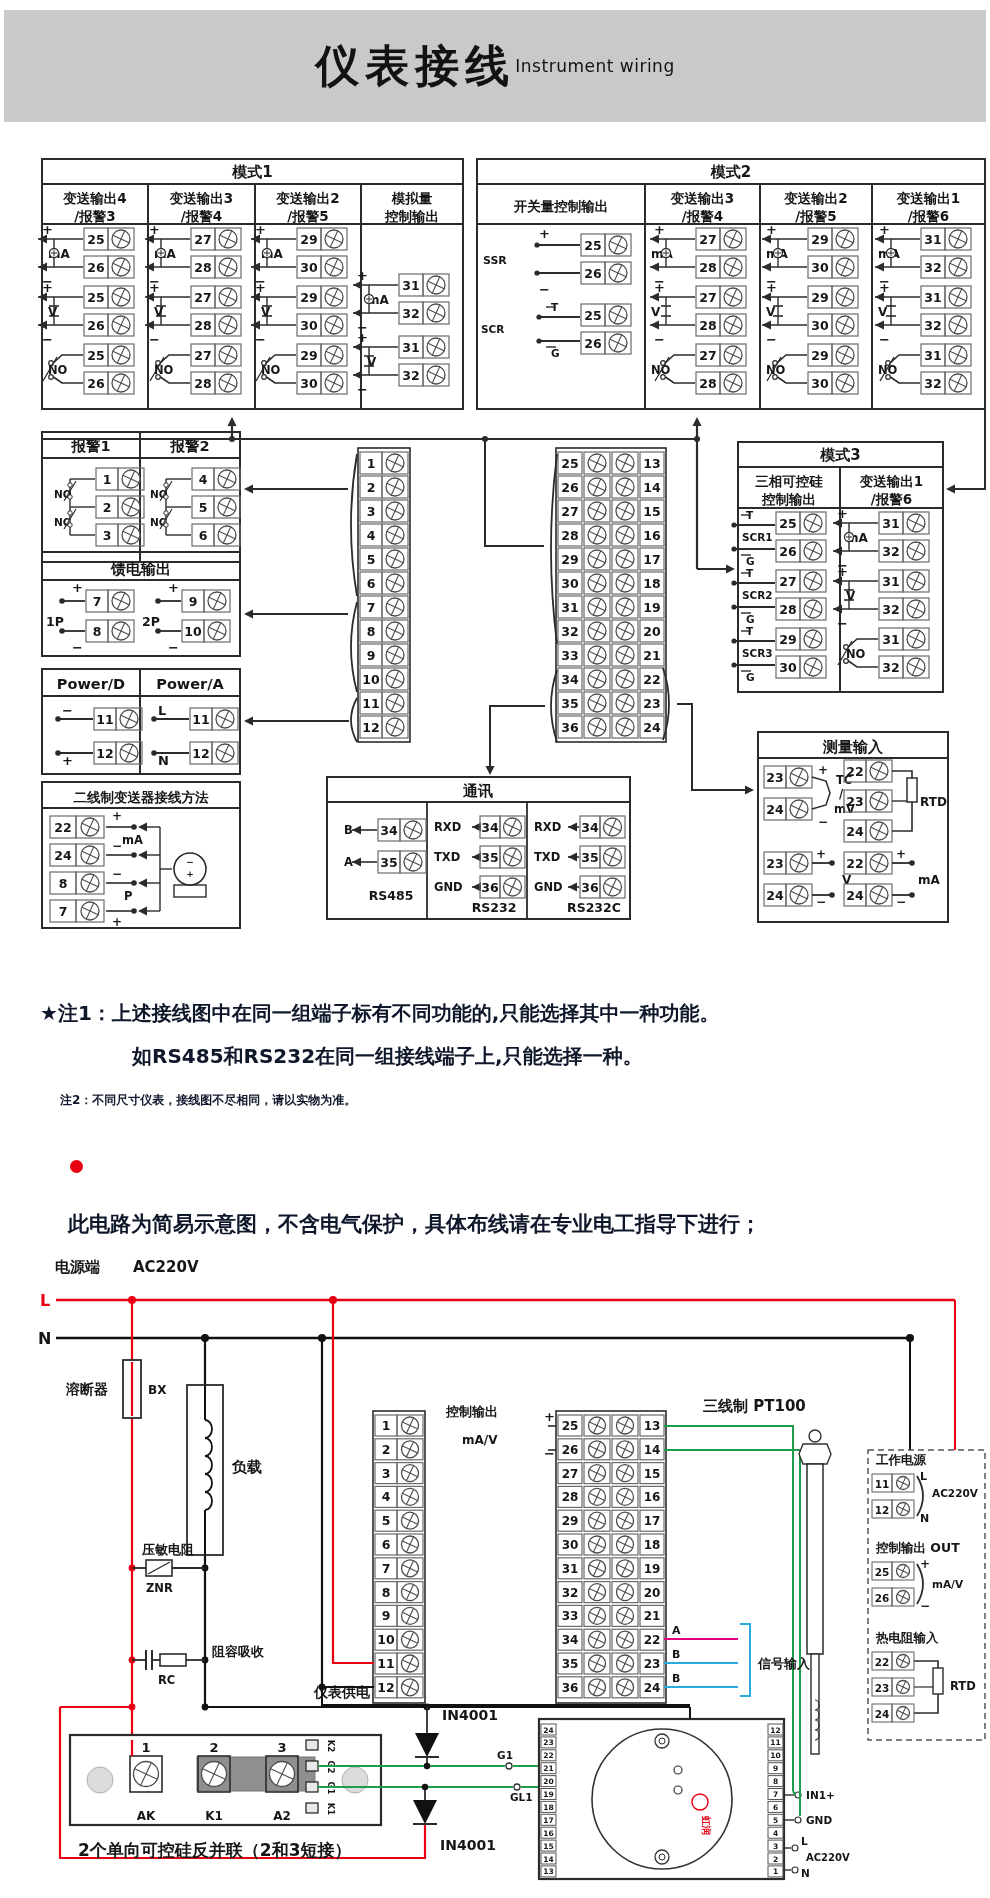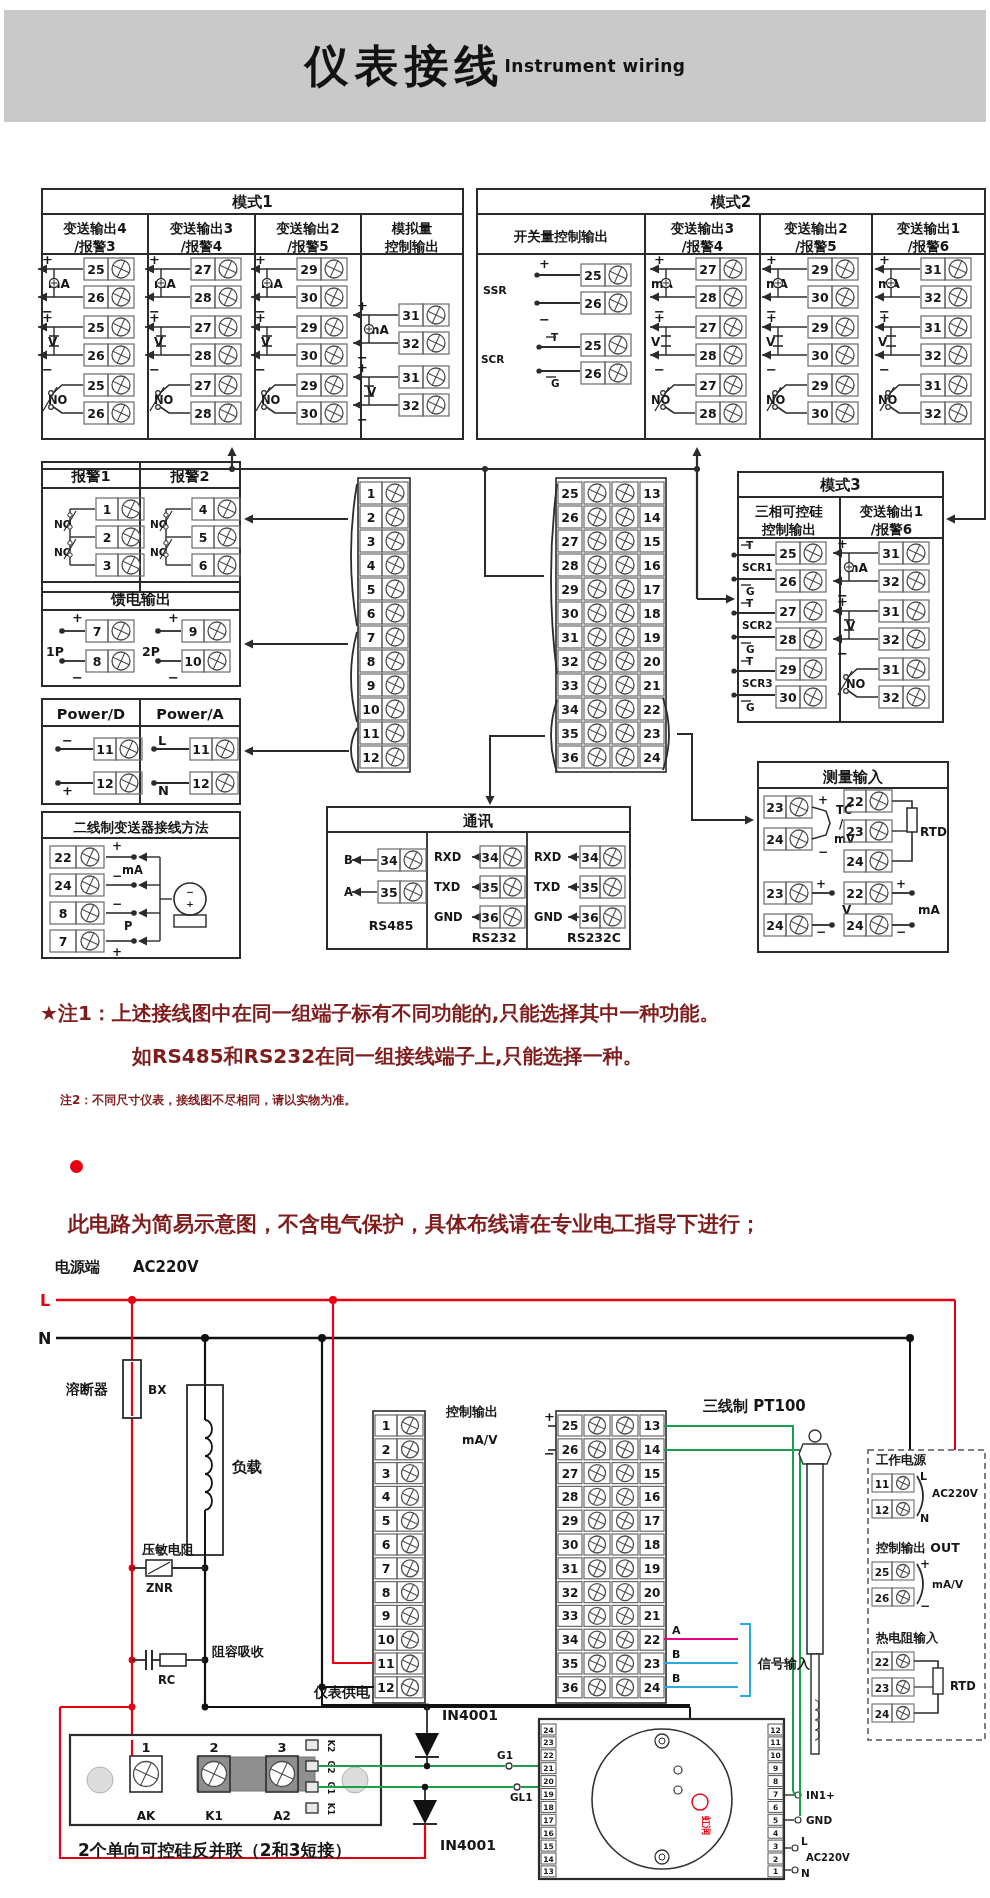--- a/index.html
+++ b/index.html
@@ -1,40 +1,40 @@
 <!DOCTYPE html>
 <html><head>
 <meta charset="utf-8">
 <style>
   html,body{margin:0;padding:0;background:#fff;}
   .page{position:relative;width:990px;height:1898px;background:#fff;overflow:hidden;
         font-family:"DejaVu Sans","Liberation Sans",sans-serif;color:#1a1a1a;}
   .band{position:absolute;left:4px;right:4px;top:10px;height:112px;background:#c9c9c9;
         display:flex;flex-direction:row;align-items:center;justify-content:center;}
   .band .t{font-size:44px;font-weight:700;letter-spacing:6px;color:#121212;line-height:1;}
-  .band .s{font-size:17px;font-weight:700;color:#121212;margin-top:0;letter-spacing:.5px;}
+  .band .s{font-size:17px;font-weight:400;color:#121212;margin-top:0;letter-spacing:.5px;}
   .svgbox{position:absolute;left:0;}
-  .note{position:absolute;font-weight:700;color:#7f1d1d;white-space:nowrap;}
+  .note{position:absolute;font-weight:700;color:#0f172a;white-space:nowrap;}
   #note1{left:40px;top:1000px;font-size:20px;}
   #note1b{left:132px;top:1043px;font-size:20px;}
   #note2{left:60px;top:1092px;font-size:12px;}
   #sec2title{left:96px;top:1148px;font-size:30px;letter-spacing:2px;}
   .bullet{position:absolute;left:70px;top:1160px;width:13px;height:13px;border-radius:50%;background:#e60012;}
   #sec2desc{left:68px;top:1210px;font-size:21px;font-family:Liberation Mono, monospace;}
 </style>
 </head>
 <body>
 
 <div class="page">
   <div class="band">
     <div class="t">仪表接线</div>
     <div class="s">Instrument wiring</div>
   </div>
 
-  <div id="svg-top" class="svgbox" style="top:154px"><svg width="990" height="820" viewBox="0 140 990 820" xmlns="http://www.w3.org/2000/svg">
+  <div id="svg-top" class="svgbox" style="top:124px"><svg width="990" height="820" viewBox="0 140 990 820" xmlns="http://www.w3.org/2000/svg">
         <g>
           <rect x="42" y="175" width="421" height="250" fill="none" stroke="#2b2b2b" stroke-width="2"></rect>
           <text x="252.5" y="193" font-size="15" text-anchor="middle" font-weight="600" fill="#161616">模式1</text>
           <line x1="42" y1="200" x2="463" y2="200" stroke="#2b2b2b" stroke-width="2"></line>
           <text x="95" y="219" font-size="13.5" text-anchor="middle" font-weight="600" fill="#161616">变送输出4</text>
           <text x="95" y="237" font-size="13.5" text-anchor="middle" font-weight="600" fill="#161616">/报警3</text>
           <line x1="42" y1="240" x2="148" y2="240" stroke="#2b2b2b" stroke-width="1.8"></line>
           <rect x="84" y="244" width="24" height="22" fill="none" stroke="#6a6a6a" stroke-width="1.2"></rect>
           <text x="96" y="259.5" font-size="12.5" text-anchor="middle" font-weight="600" fill="#161616">25</text>
           <rect x="108" y="244" width="26" height="22" fill="none" stroke="#6a6a6a" stroke-width="1.2"></rect>

